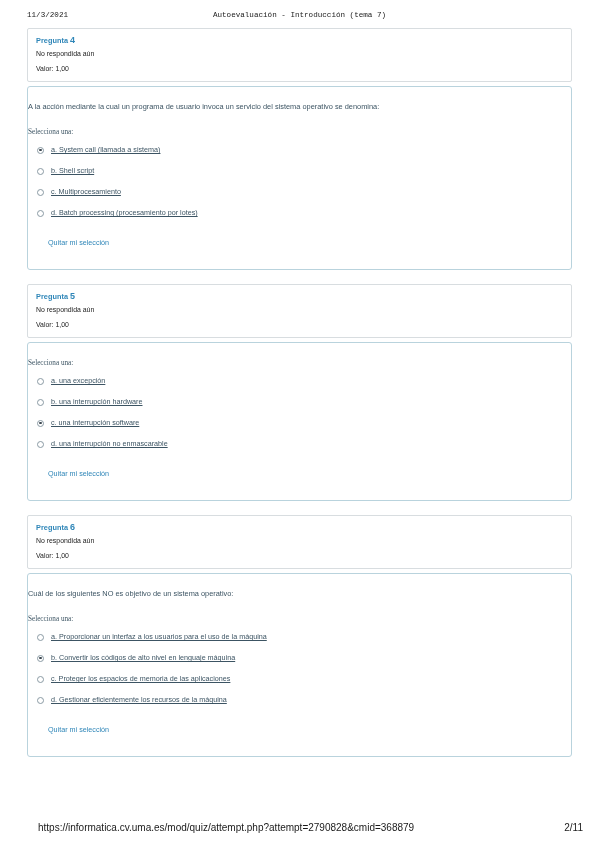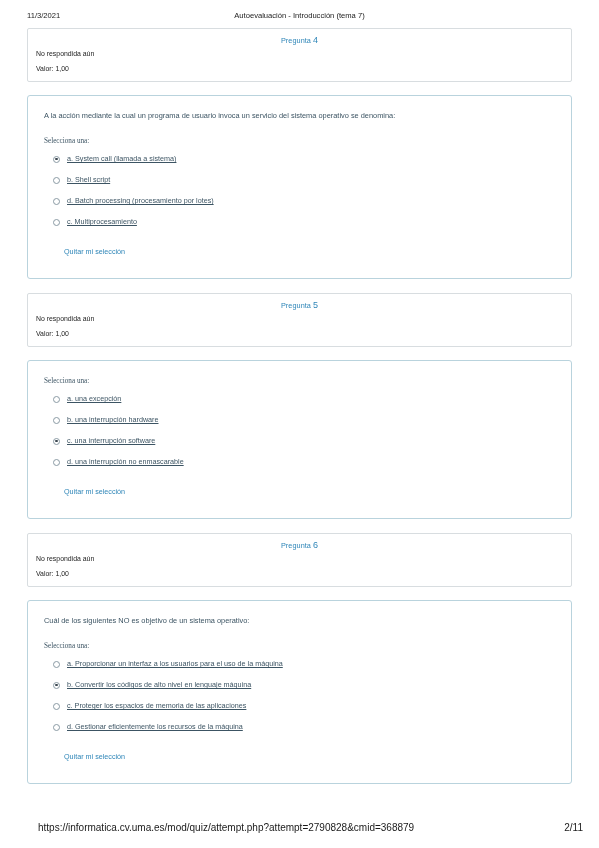--- a/index.html
+++ b/index.html
@@ -24,20 +24,21 @@
 
   
   .print-header {
     position: absolute;
     top: 11px;
     left: 0;
     width: 599px;
     height: 14px;
     font-size: 7.6px;
     color: #1a1a1a;
+    font-family: Liberation Mono, monospace;
   }
   .print-header .date {
     position: absolute;
     left: 27px;
     top: 0;
     white-space: nowrap;
   }
   .print-header .doc-title {
     position: absolute;
     left: 0;
@@ -61,25 +62,24 @@
   }
   .qinfo {
     border: 1px solid #d8dde0;
     border-radius: 2px;
     padding: 6px 8px 7px 8px;
     background: #ffffff;
     box-sizing: border-box;
   }
   .qinfo .qnum {
     font-size: 7.3px;
-    font-weight: normal;
+    font-weight: bold;
     color: #2f86b8;
     letter-spacing: 0.05px;
     line-height: 10px;
-    text-align: center;
   }
   .qinfo .qnum .num {
     font-size: 9px;
     color: #2f86b8;
   }
   .qinfo .qstate {
     font-size: 6.9px;
     color: #222;
     line-height: 11px;
     margin-top: 2px;
@@ -87,22 +87,22 @@
   .qinfo .qgrade {
     font-size: 6.9px;
     color: #222;
     line-height: 11px;
     margin-top: 4px;
   }
 
   .qbody {
     border: 1px solid #b9d3dd;
     border-radius: 3px;
-    margin-top: 13px;
-    padding: 14px 16px 20px 16px;
+    margin-top: 4px;
+    padding: 14px 16px 20px 0;
     box-sizing: border-box;
     background: #ffffff;
   }
   .qtext {
     font-size: 7.4px;
     color: #3c5463;
     line-height: 12px;
     margin-bottom: 13px;
   }
   .prompt {
@@ -204,25 +204,25 @@
             <li class="answer">
               <span class="radio checked"></span>
               <span class="answer-label">a. System call (llamada a sistema)</span>
             </li>
             <li class="answer">
               <span class="radio"></span>
               <span class="answer-label">b. Shell script</span>
             </li>
             <li class="answer">
               <span class="radio"></span>
+              <span class="answer-label">c. Multiprocesamiento</span>
+            </li>
+            <li class="answer">
+              <span class="radio"></span>
               <span class="answer-label">d. Batch processing (procesamiento por lotes)</span>
-            </li>
-            <li class="answer">
-              <span class="radio"></span>
-              <span class="answer-label">c. Multiprocesamiento</span>
             </li>
           </ul><a class="clear-link" href="#">Quitar mi selección</a></div>
       </div>
       <div class="question-block">
         <div class="qinfo">
           <div class="qnum"><span>Pregunta</span> <span class="num">5</span></div>
           <div class="qstate">No respondida aún</div>
           <div class="qgrade">Valor: 1,00</div>
         </div>
         <div class="qbody"><div class="prompt">Selecciona una:</div><ul class="answers">

